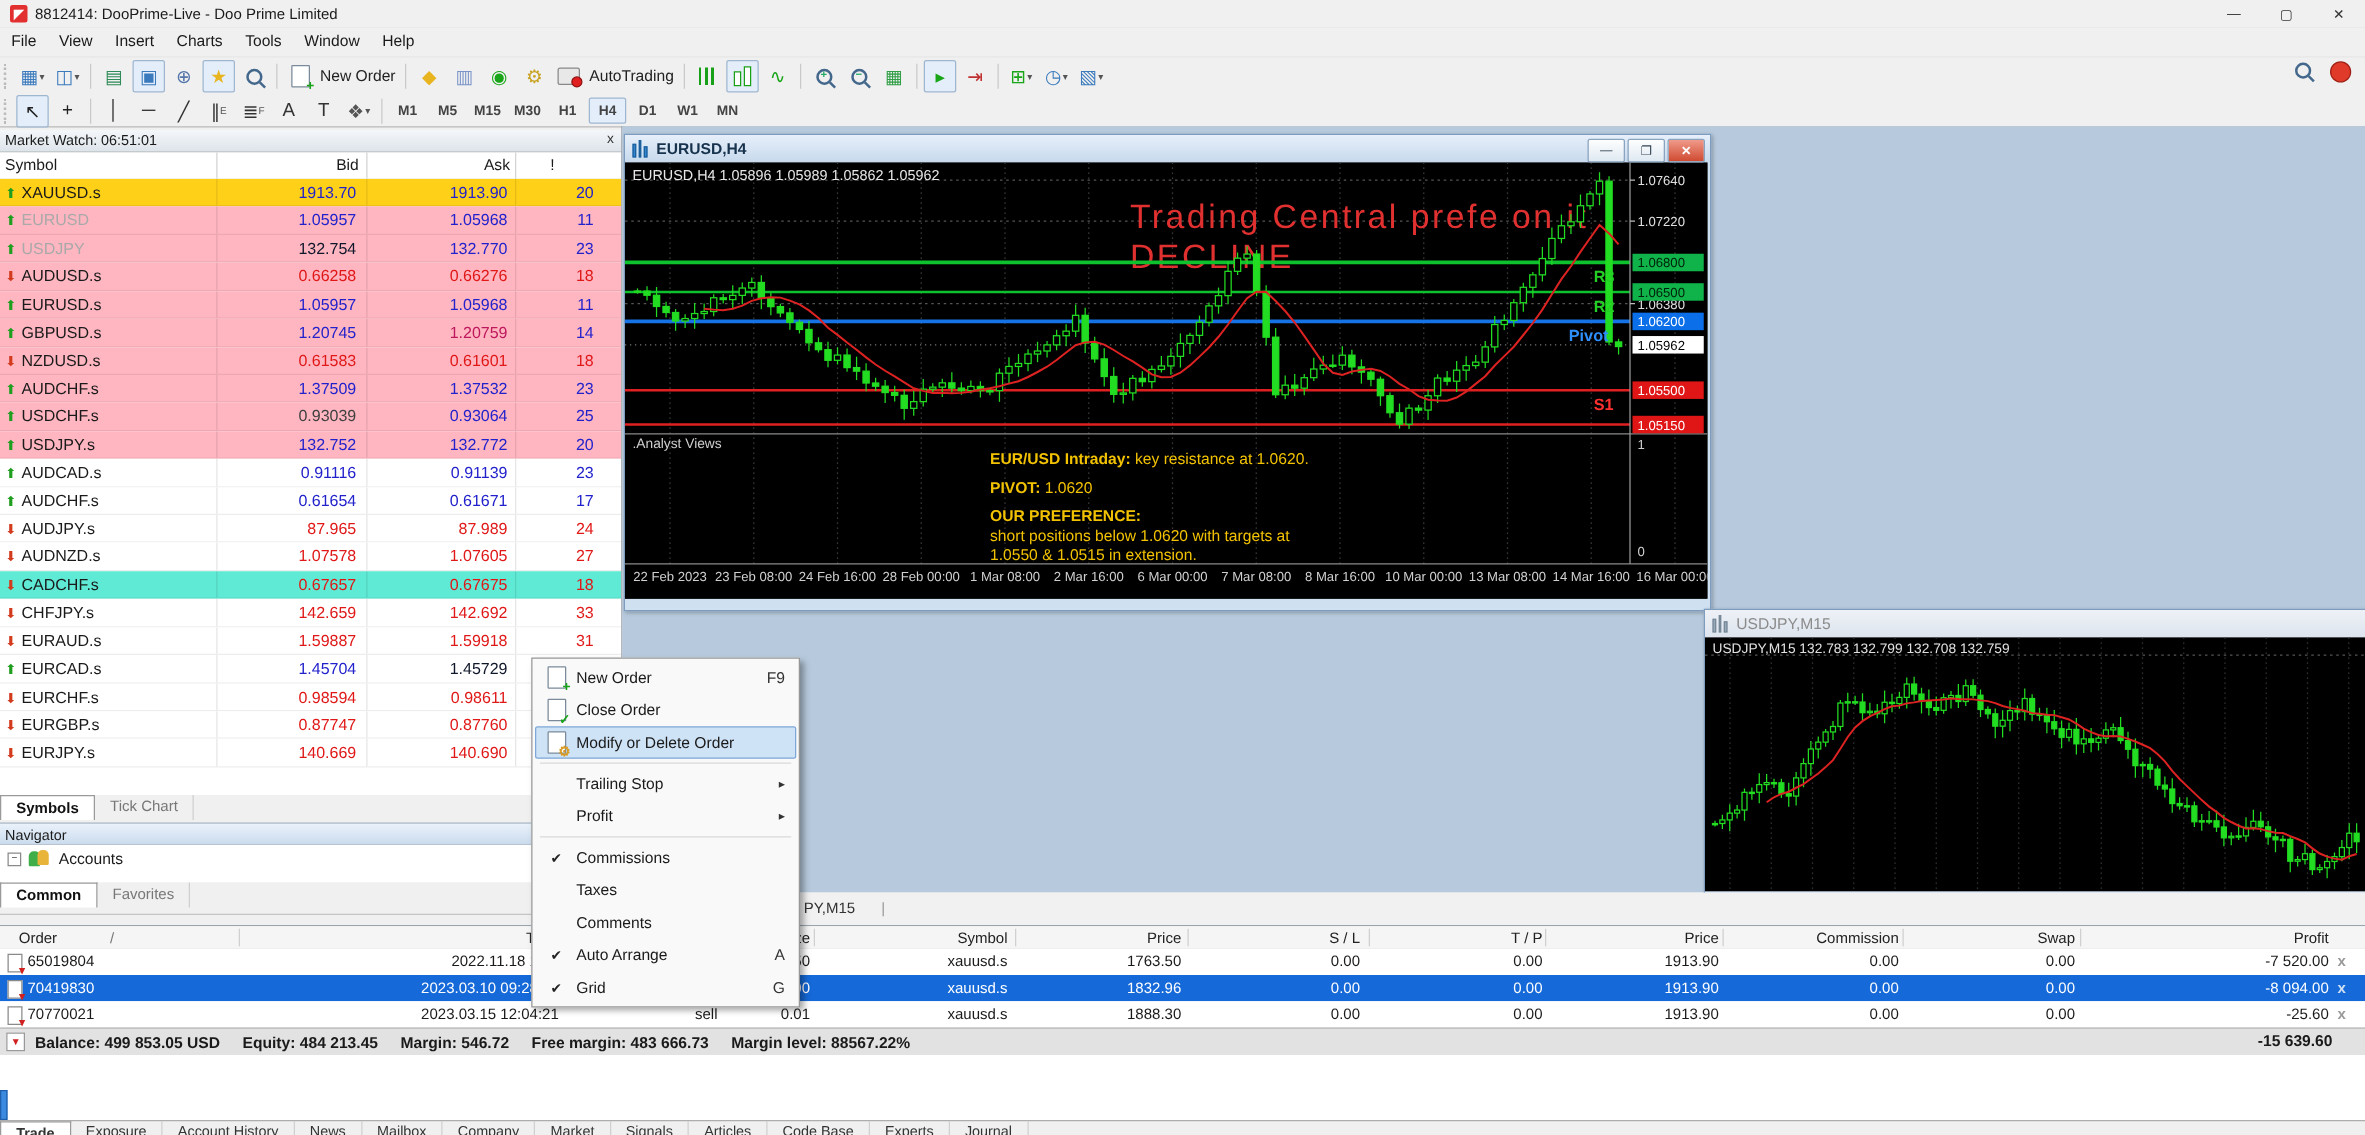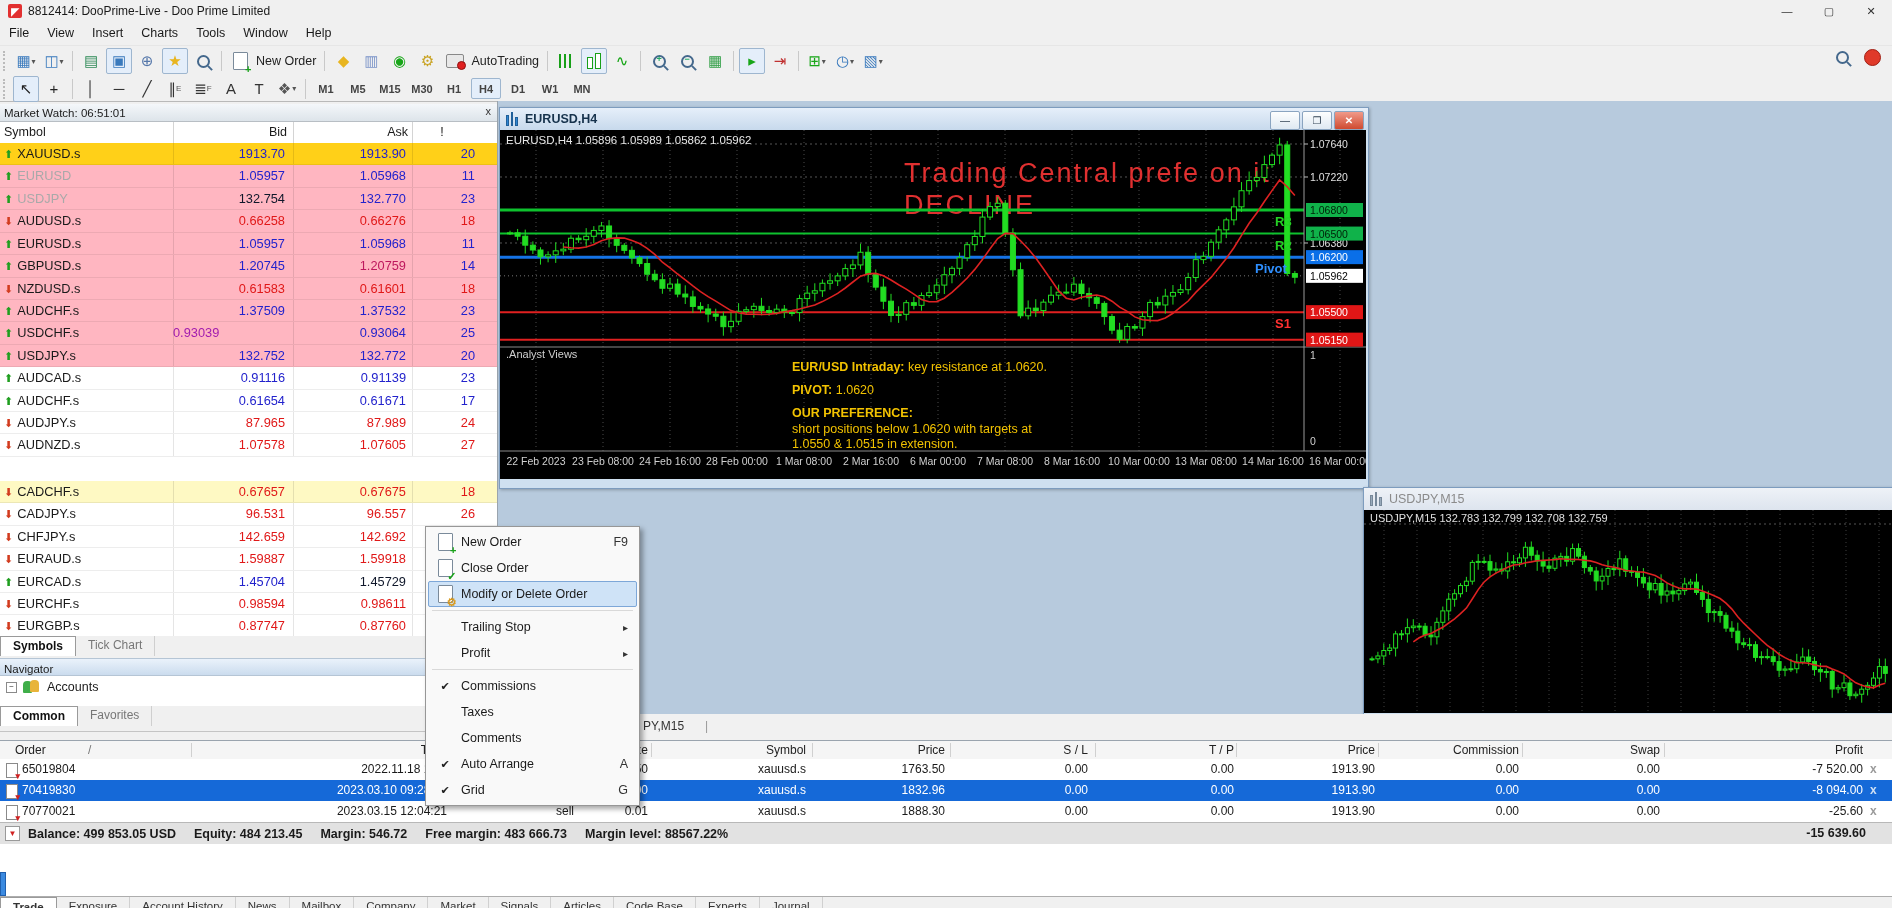--- a/index.html
+++ b/index.html
@@ -373,21 +373,21 @@
         <span class="cell" style="left: 4px;"><span class="arrow" style="color: rgb(31, 158, 31);">⬆</span><span style="color: rgb(26, 26, 26);">AUDCHF.s</span></span>
         <span class="cell" style="left: 173px; width: 112px; text-align: right; color: rgb(34, 34, 204);">1.37509</span>
         <span class="cell" style="left: 295px; width: 111px; text-align: right; color: rgb(34, 34, 204);">1.37532</span>
         <span class="cell" style="left: 412px; width: 63px; text-align: right; color: rgb(34, 34, 204);">23</span>
         <span class="csep" style="left: 173px;"></span>
         <span class="csep" style="left: 293px;"></span>
         <span class="csep" style="left: 412px;"></span>
       </div>
       <div class="mw-row" style="background: rgb(255, 182, 193); border-bottom: 1px solid rgba(0, 0, 0, 0.07);">
         <span class="cell" style="left: 4px;"><span class="arrow" style="color: rgb(31, 158, 31);">⬆</span><span style="color: rgb(26, 26, 26);">USDCHF.s</span></span>
-        <span class="cell" style="left: 173px; width: 112px; text-align: left; color: #a21caf;">0.93039</span>
+        <span class="cell" style="left: 173px; width: 112px; text-align: right; color: #404040;">0.93039</span>
         <span class="cell" style="left: 295px; width: 111px; text-align: right; color: rgb(34, 34, 204);">0.93064</span>
         <span class="cell" style="left: 412px; width: 63px; text-align: right; color: rgb(34, 34, 204);">25</span>
         <span class="csep" style="left: 173px;"></span>
         <span class="csep" style="left: 293px;"></span>
         <span class="csep" style="left: 412px;"></span>
       </div>
       <div class="mw-row" style="background: rgb(255, 182, 193); border-bottom: 1px solid rgba(0, 0, 0, 0.07);">
         <span class="cell" style="left: 4px;"><span class="arrow" style="color: rgb(31, 158, 31);">⬆</span><span style="color: rgb(26, 26, 26);">USDJPY.s</span></span>
         <span class="cell" style="left: 173px; width: 112px; text-align: right; color: rgb(34, 34, 204);">132.752</span>
         <span class="cell" style="left: 295px; width: 111px; text-align: right; color: rgb(34, 34, 204);">132.772</span>
@@ -425,34 +425,25 @@
       </div>
       <div class="mw-row" style="background: rgb(255, 255, 255); border-bottom: 1px solid rgba(0, 0, 0, 0.07);">
         <span class="cell" style="left: 4px;"><span class="arrow" style="color: rgb(210, 59, 30);">⬇</span><span style="color: rgb(26, 26, 26);">AUDNZD.s</span></span>
         <span class="cell" style="left: 173px; width: 112px; text-align: right; color: rgb(224, 24, 24);">1.07578</span>
         <span class="cell" style="left: 295px; width: 111px; text-align: right; color: rgb(224, 24, 24);">1.07605</span>
         <span class="cell" style="left: 412px; width: 63px; text-align: right; color: rgb(224, 24, 24);">27</span>
         <span class="csep" style="left: 173px;"></span>
         <span class="csep" style="left: 293px;"></span>
         <span class="csep" style="left: 412px;"></span>
       </div>
-      <div class="mw-row" style="background: #fef9c3; border-bottom: 1px solid rgba(0, 0, 0, 0.07); margin-top: 24px;">
+      <div class="mw-row" style="background: #5eead4; border-bottom: 1px solid rgba(0, 0, 0, 0.07);">
         <span class="cell" style="left: 4px;"><span class="arrow" style="color: rgb(210, 59, 30);">⬇</span><span style="color: rgb(26, 26, 26);">CADCHF.s</span></span>
         <span class="cell" style="left: 173px; width: 112px; text-align: right; color: rgb(224, 24, 24);">0.67657</span>
         <span class="cell" style="left: 295px; width: 111px; text-align: right; color: rgb(224, 24, 24);">0.67675</span>
         <span class="cell" style="left: 412px; width: 63px; text-align: right; color: rgb(224, 24, 24);">18</span>
-        <span class="csep" style="left: 173px;"></span>
-        <span class="csep" style="left: 293px;"></span>
-        <span class="csep" style="left: 412px;"></span>
-      </div>
-      <div class="mw-row" style="background: rgb(255, 255, 255); border-bottom: 1px solid rgba(0, 0, 0, 0.07);">
-        <span class="cell" style="left: 4px;"><span class="arrow" style="color: rgb(210, 59, 30);">⬇</span><span style="color: rgb(26, 26, 26);">CADJPY.s</span></span>
-        <span class="cell" style="left: 173px; width: 112px; text-align: right; color: rgb(224, 24, 24);">96.531</span>
-        <span class="cell" style="left: 295px; width: 111px; text-align: right; color: rgb(224, 24, 24);">96.557</span>
-        <span class="cell" style="left: 412px; width: 63px; text-align: right; color: rgb(224, 24, 24);">26</span>
         <span class="csep" style="left: 173px;"></span>
         <span class="csep" style="left: 293px;"></span>
         <span class="csep" style="left: 412px;"></span>
       </div>
       <div class="mw-row" style="background: rgb(255, 255, 255); border-bottom: 1px solid rgba(0, 0, 0, 0.07);">
         <span class="cell" style="left: 4px;"><span class="arrow" style="color: rgb(210, 59, 30);">⬇</span><span style="color: rgb(26, 26, 26);">CHFJPY.s</span></span>
         <span class="cell" style="left: 173px; width: 112px; text-align: right; color: rgb(224, 24, 24);">142.659</span>
         <span class="cell" style="left: 295px; width: 111px; text-align: right; color: rgb(224, 24, 24);">142.692</span>
         <span class="cell" style="left: 412px; width: 63px; text-align: right; color: rgb(224, 24, 24);">33</span>
         <span class="csep" style="left: 173px;"></span>

